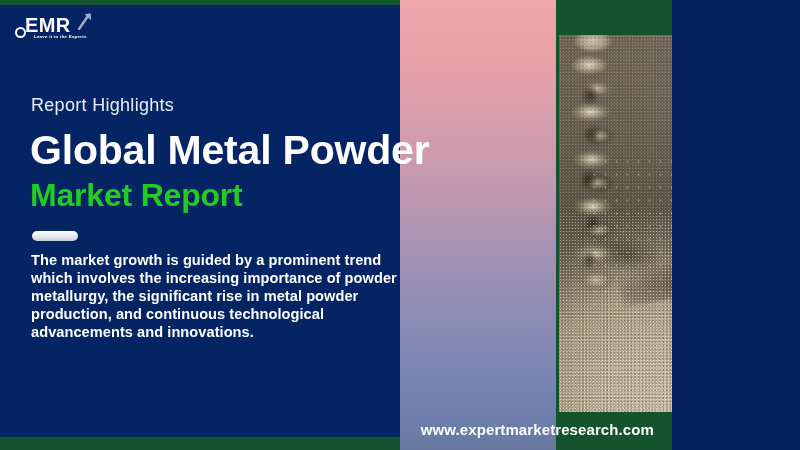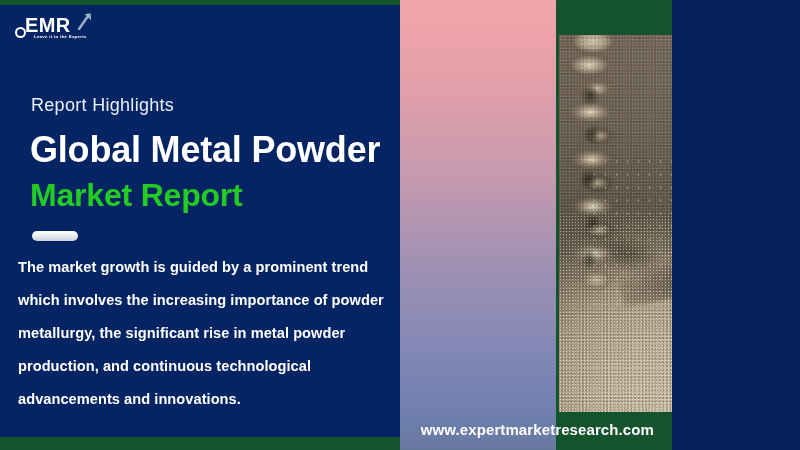--- a/index.html
+++ b/index.html
@@ -170,21 +170,21 @@
     font-size:18px;
     font-weight:400;
     color:#e9eef7;
     letter-spacing:0.3px;
     line-height:30px;
     white-space:nowrap;
   }
   .headline{
     position:absolute;
     left:30px;top:131px;
-    font-size:36px;
+    font-size:41px;
     font-weight:bold;
     color:#ffffff;
     letter-spacing:-0.2px;
     line-height:38px;
     white-space:nowrap;
   }
   .headline-accent{
     position:absolute;
     left:30px;top:176px;
     font-size:32px;
@@ -197,26 +197,26 @@
   }
   .divider{
     position:absolute;
     left:32px;top:231px;
     width:46px;height:10px;
     border-radius:5px;
     background:linear-gradient(180deg,#ffffff 0%,#e4e8ef 55%,#c9d0dc 100%);
   }
   .body-copy{
     position:absolute;
-    left:18px;top:251px;
+    left:31px;top:251px;
     width:372px;
     font-size:14.6px;
     font-weight:bold;
     color:#ffffff;
-    line-height:33px;
+    line-height:18px;
     letter-spacing:0.05px;
   }
 
   
   .footer-url{
     position:absolute;
     right:18px;bottom:12px;
     font-size:15px;
     font-weight:bold;
     color:#ffffff;

